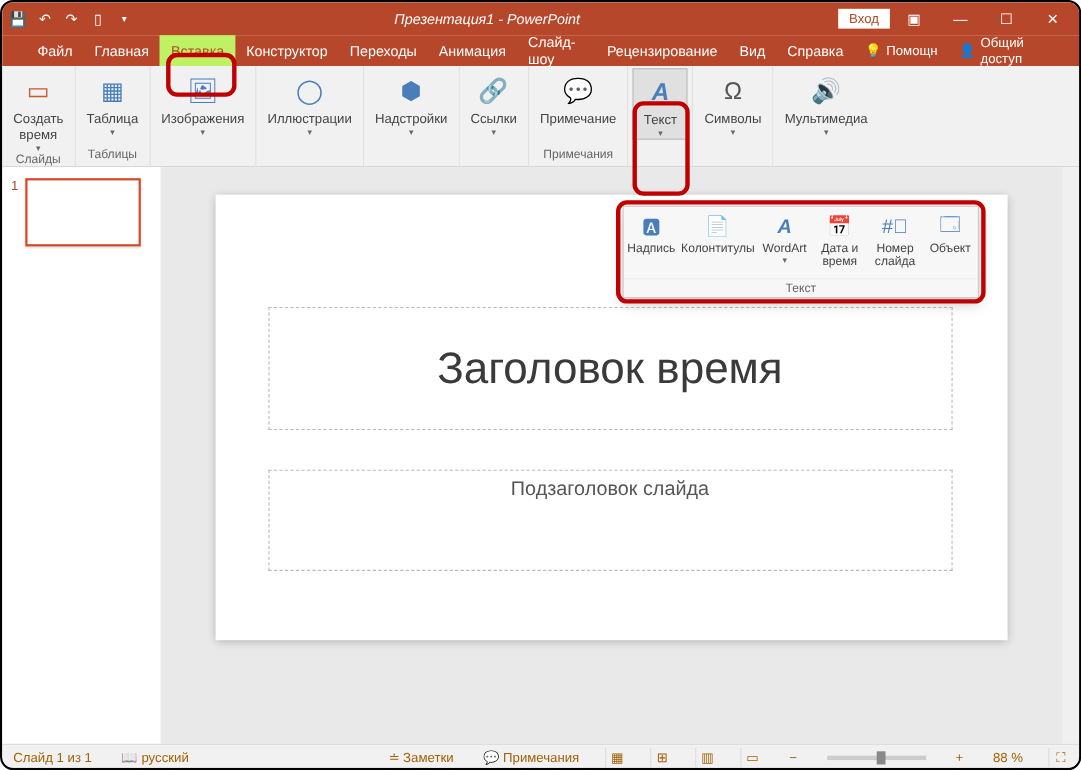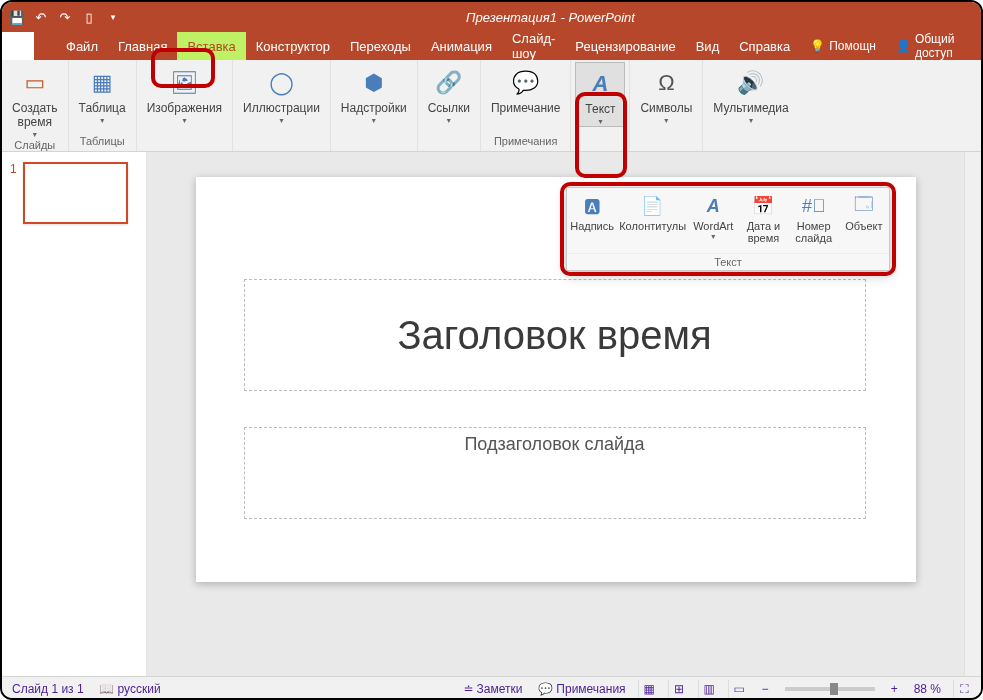--- a/index.html
+++ b/index.html
@@ -40,21 +40,20 @@
 }
 
 .tabstrip {
   background: #b7472a;
   color: #fff;
   height: 28px;
   display: flex;
   align-items: stretch;
   padding-left: 22px;
   gap: 0;
-  margin-left: 32px;
 }
 .tab {
   padding: 0 10px;
   display: flex; align-items: center;
   font-size: 13px;
   cursor: pointer;
 }
 .tab.active {
   background: #bef264;
   color: #b7472a;
@@ -120,22 +119,22 @@
   display: flex; align-items: center; justify-content: center;
 }
 .ph-title { left: 48px; top: 102px; width: 622px; height: 112px; font-size: 40px; color: #3a3a3a; font-weight: 300; }
 .ph-sub   { left: 48px; top: 222px; width: 622px; height: 92px; font-size: 18px; color: #555; align-items: flex-start; justify-content: center; padding-top: 6px; margin-top: 28px;}
 .scrollbar-v {
   width: 17px; background: #f0f0f0; border-left: 1px solid #e0e0e0;
 }
 
 .statusbar {
   height: 22px; background: #f1f1f1; border-top: 1px solid #d4d4d4;
-  display: flex; align-items: center; font-size: 12px; color: #4c1d95;
-  padding: 12px 6px; gap: 8px;
+  display: flex; align-items: center; font-size: 12px; color: #a16207;
+  padding: 12px 6px; gap: 19px;
 }
 .statusbar .sep { flex: 1; }
 .sb-btn { display: flex; align-items: center; gap: 3px; padding: 0 4px; }
 .view-btn { width: 22px; height: 18px; display:flex; align-items:center; justify-content:center; border-left:1px solid #ddd; }
 .zoom-slider {
   width: 90px; height: 4px; background: #ccc; position: relative; margin: 0 4px;
 }
 .zoom-slider::before {
   content: ""; position: absolute; left: 45px; top: -4px; width: 8px; height: 12px; background: #888;
 }
@@ -166,20 +165,27 @@
 
 <div class="titlebar">
   <div class="qat">
     <div class="qat-btn">💾</div>
     <div class="qat-btn">↶</div>
     <div class="qat-btn">↷</div>
     <div class="qat-btn">▯</div>
     <div class="qat-btn" style="font-size:9px">▾</div>
   </div>
   <div class="title-center">Презентация1 - PowerPoint</div>
+  <div class="title-right">
+    <button class="signin-btn">Вход</button>
+    <div class="win-btn">▣</div>
+    <div class="win-btn">—</div>
+    <div class="win-btn">☐</div>
+    <div class="win-btn">✕</div>
+  </div>
 </div>
 
 <div class="tabstrip">
   <div class="tab">Файл</div>
   <div class="tab">Главная</div>
   <div class="tab active">Вставка</div>
   <div class="tab">Конструктор</div>
   <div class="tab">Переходы</div>
   <div class="tab">Анимация</div>
   <div class="tab">Слайд-шоу</div>

